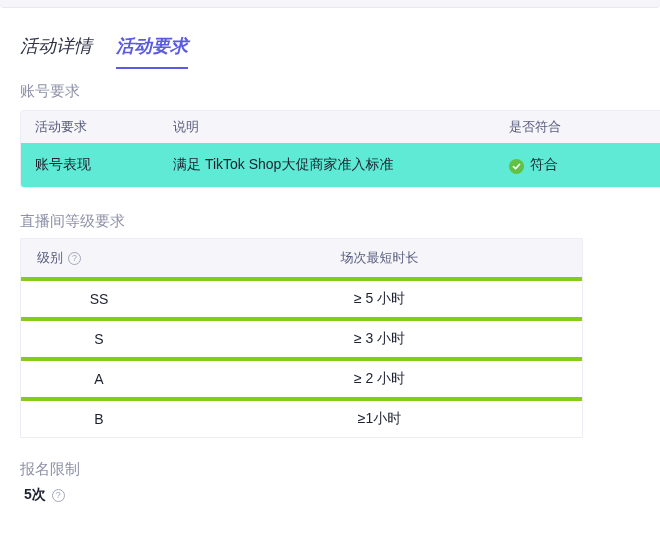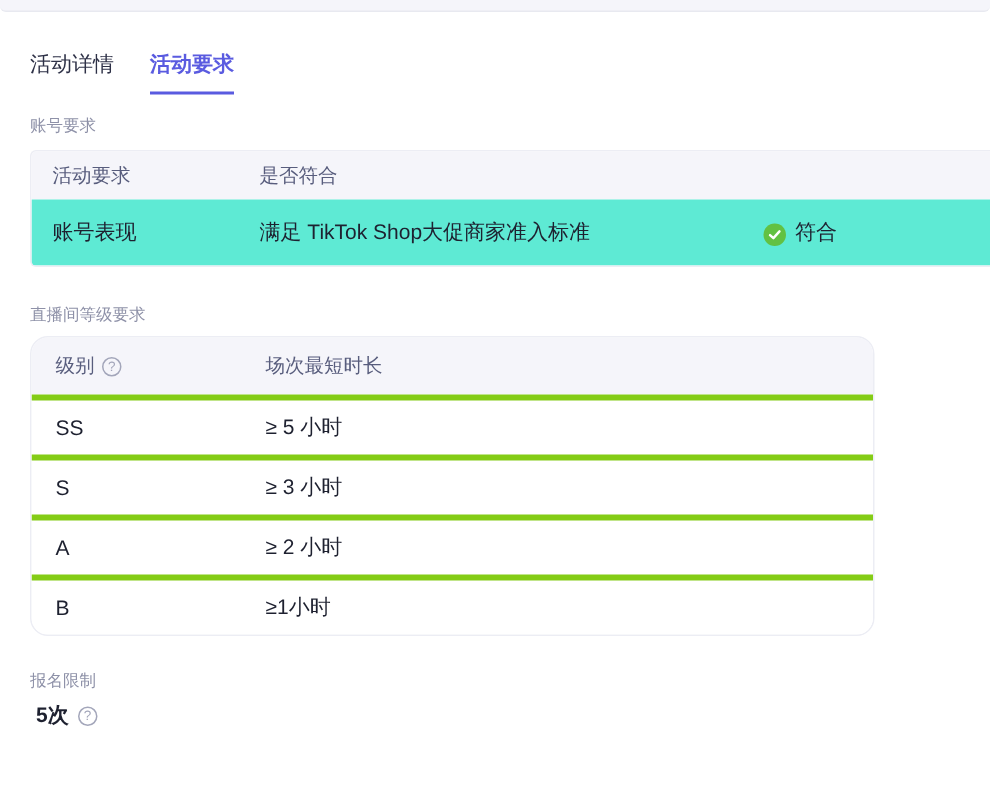--- a/index.html
+++ b/index.html
@@ -14,35 +14,36 @@
     height: 8px;
     background: #f5f5fa;
     border-bottom: 1px solid #e8e9f0;
     border-radius: 0 0 4px 4px;
   }
   .content { padding-left: 20px; }
 
   
   .tabs { display: flex; gap: 24px; padding-top: 26px; }
   .tab {
-    font-size: 14px;
+    font-size: 18px;
     color: #2e3147;
     padding-bottom: 9px;
     border-bottom: 2px solid transparent;
     cursor: pointer;
     white-space: nowrap;
+    font-style: italic;
   }
   .tab.active {
     color: #5a5be0;
     font-weight: 700;
     border-bottom-color: #5a5be0;
   }
 
   
-  .section-title { font-size: 11px; color: #8e91a8; }
+  .section-title { font-size: 15px; color: #8e91a8; }
   .st-account { margin-top: 13px; }
   .st-level   { margin-top: 24px; }
   .st-limit   { margin-top: 22px; }
 
   
   .thead-cell { font-size: 13px; color: #585d7d; }
   .tcell { font-size: 14px; color: #1e2130; }
 
   
   .tbl1 {
@@ -59,22 +60,23 @@
   }
   .tbl1 .thead { background: #f5f5fa; height: 32px; }
   .tbl1 .trow { height: 44px; background: #5eead4; }
   .tbl1 .thead-cell, .tbl1 .tcell { padding-left: 14px; }
 
   
   .tbl2 {
     margin-top: 7px;
     width: 563px;
     border: 1px solid #ecedf4;
-    border-radius: 12px;
+    border-radius: 1px;
     overflow: hidden;
+    text-align: center;
   }
   .tbl2 .thead, .tbl2 .trow {
     display: grid;
     grid-template-columns: 140px 1fr;
     align-items: center;
   }
   .tbl2 .thead { background: #f5f5fa; height: 38px; }
   .tbl2 .trow { height: 40px; background: #fff; border-top: 4px solid #84cc16; }
   .tbl2 .thead-cell, .tbl2 .tcell { padding-left: 16px; }
 
@@ -122,20 +124,21 @@
   <div class="tabs">
     <div class="tab">活动详情</div>
     <div class="tab active">活动要求</div>
   </div>
 
   <div class="section-title st-account">账号要求</div>
 
   <div class="tbl1">
     <div class="thead">
       <div class="thead-cell">活动要求</div>
+      <div class="thead-cell">说明</div>
       <div class="thead-cell">是否符合</div>
     </div>
     <div class="trow">
       <div class="tcell">账号表现</div>
       <div class="tcell">满足 TikTok Shop大促商家准入标准</div>
       <div class="tcell status-cell">
         <span class="check-icon">
           <svg width="9" height="9" viewBox="0 0 10 10" aria-hidden="true">
             <polyline points="1.5,5.2 4,7.5 8.5,2.5" fill="none" stroke="#ffffff" stroke-width="1.8" stroke-linecap="round" stroke-linejoin="round"></polyline>
           </svg>

